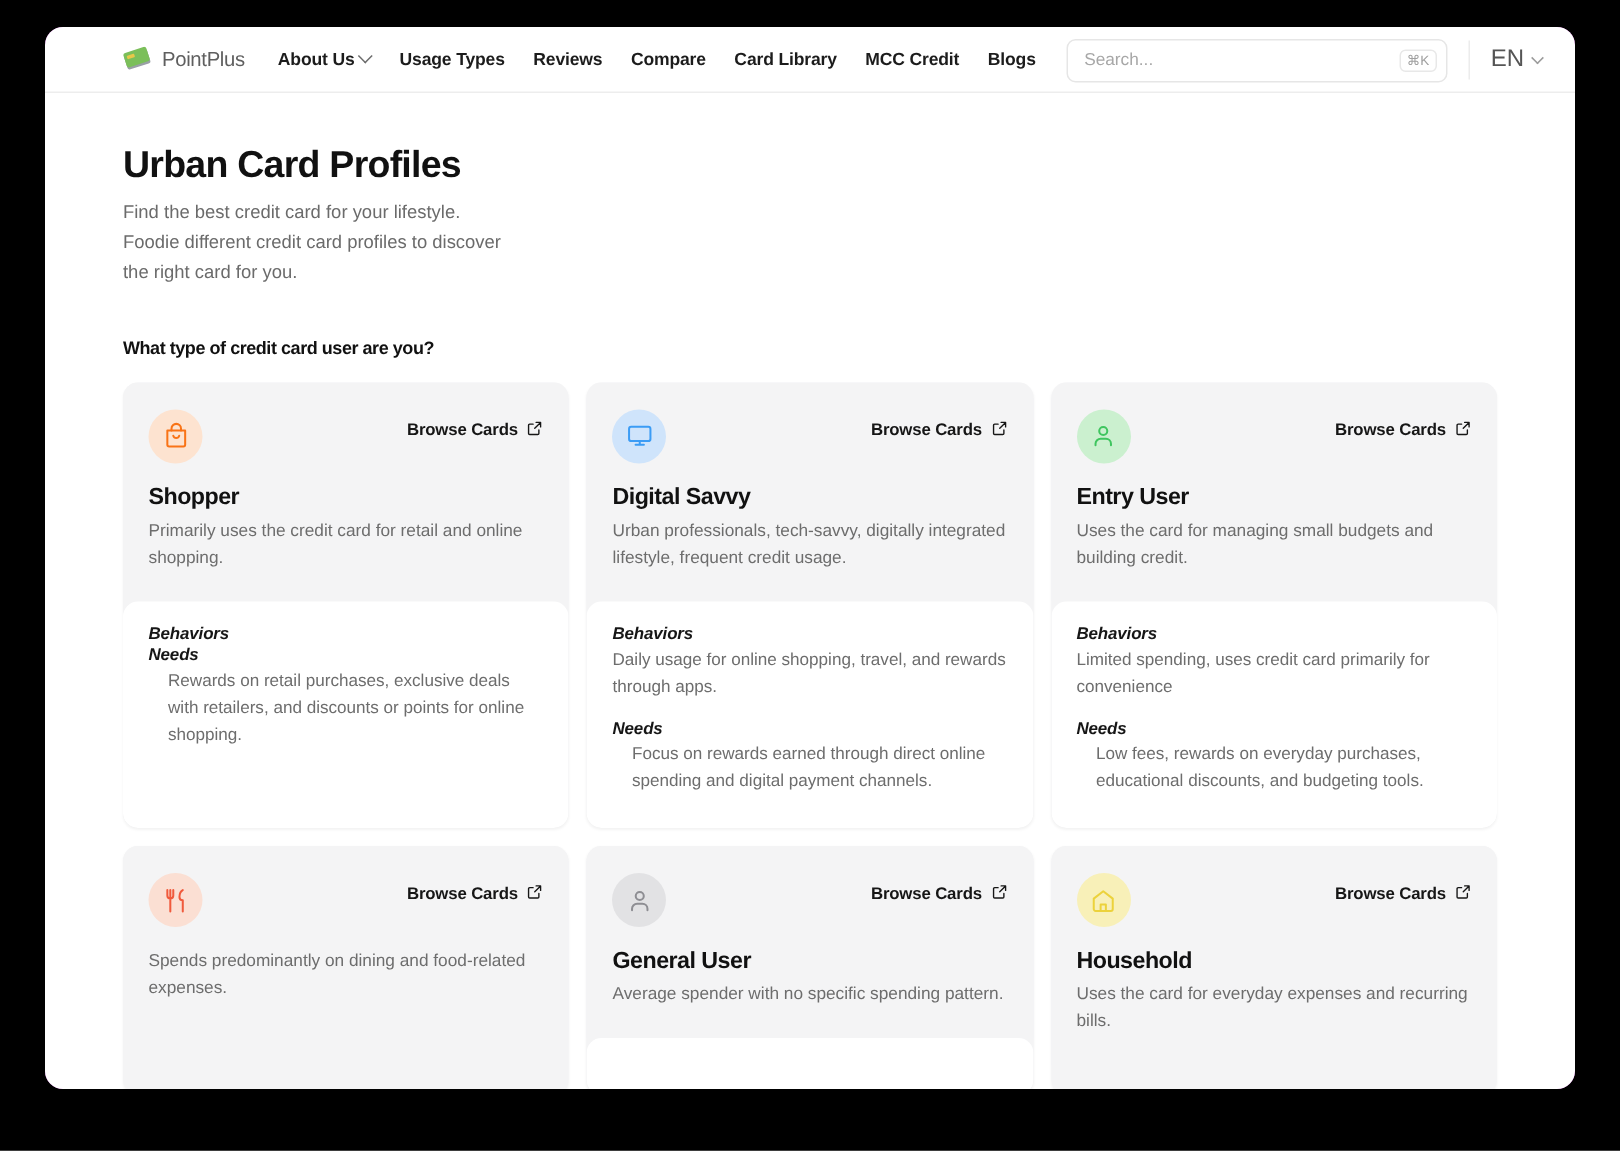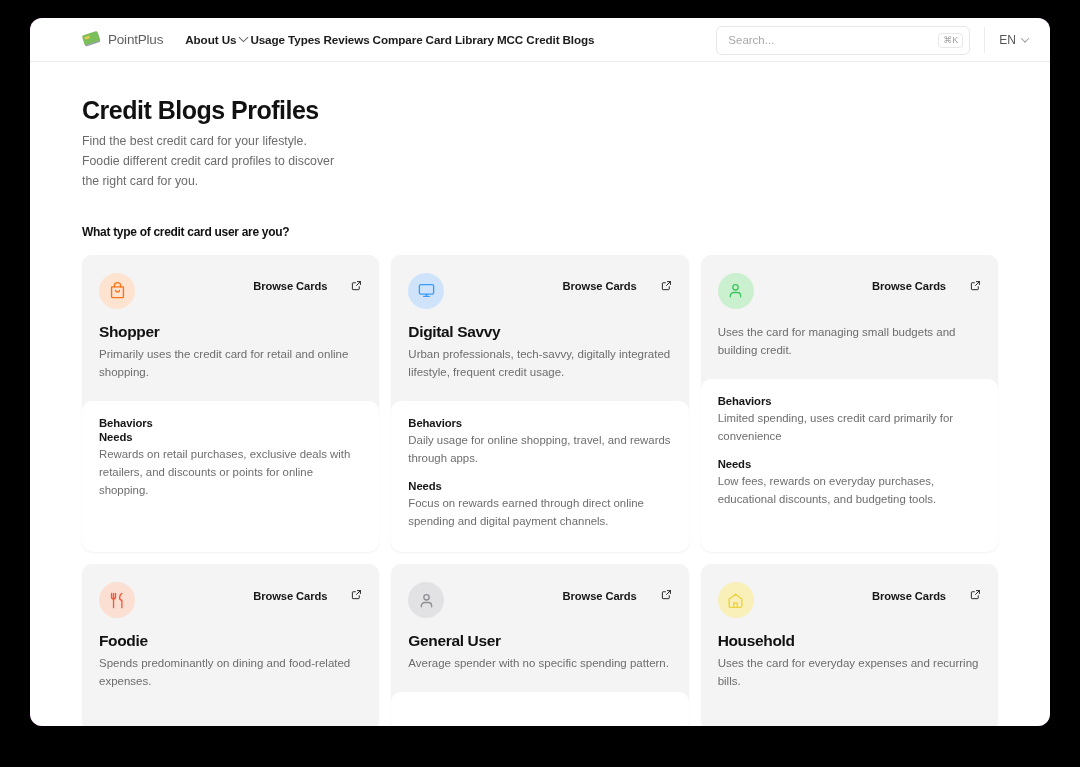--- a/index.html
+++ b/index.html
@@ -49,21 +49,21 @@
   }
   .brand-name {
     font-size: 13.5px;
     color: #5f5f5f;
     letter-spacing: -0.2px;
   }
 
   .navlinks {
     display: flex;
     align-items: center;
-    gap: 3px;
+    gap: 19px;
   }
   .navlink {
     font-size: 11.7px;
     font-weight: bold;
     color: #1c1c1c;
     letter-spacing: -0.1px;
     white-space: nowrap;
     display: flex;
     align-items: center;
     gap: 4px;
@@ -119,21 +119,21 @@
   .nav-divider {
     width: 1px;
     height: 26px;
     background: #ececec;
     margin: 0 14px;
   }
   #lang-select {
     display: flex;
     align-items: center;
     gap: 6px;
-    font-size: 12px;
+    font-size: 16px;
     color: #555;
     cursor: pointer;
   }
   .caret-sm {
     display: inline-block;
     width: 6px; height: 6px;
     border-right: 1.1px solid #9b9b9b;
     border-bottom: 1.1px solid #9b9b9b;
     transform: rotate(45deg) translate(-1px,-1px);
   }
@@ -196,21 +196,21 @@
     width: 36px; height: 36px;
     border-radius: 50%;
     display: flex;
     align-items: center;
     justify-content: center;
     flex: none;
   }
   .browse-link {
     display: flex;
     align-items: center;
-    gap: 24px;
+    gap: 6px;
     font-size: 11.2px;
     font-weight: bold;
     color: #161616;
     cursor: pointer;
     margin-top: 7px;
     letter-spacing: -0.1px;
     white-space: nowrap;
   }
   .card-title {
     font-size: 15.5px;
@@ -230,28 +230,29 @@
     margin: 0;
     padding: 16px 17px 22px 17px;
     flex: 1;
   }
   .section-label {
     font-size: 11.3px;
     font-weight: bold;
     color: #161616;
     margin-bottom: 2px;
     letter-spacing: -0.1px;
+    font-style: italic;
   }
   .section-text {
     font-size: 11.4px;
     color: #6d6d6d;
     line-height: 1.58;
     margin-bottom: 13px;
   }
-  .section-text:last-child { margin-bottom: 0; }
+  .section-text:last-child { margin-bottom: 0; margin-left: 13px; }
 </style>
 </head>
 <body>
 
 <div id="browser-window">
 
   <div id="topnav">
 
     <div class="brand">
       <span class="brand-logo">
@@ -287,21 +288,21 @@
       <div class="nav-divider"></div>
       <div id="lang-select">
         <span>EN</span>
         <i class="caret-sm"></i>
       </div>
     </div>
   </div>
 
   <div id="page">
 
-    <h1 id="page-title">Credit Blogs Profiles</h1>
+    <h1 id="page-title">Urban Card Profiles</h1>
     <p id="page-subtitle">Find the best credit card for your lifestyle. Foodie different credit card profiles to discover the right card for you.</p>
     <h2 id="section-heading">What type of credit card user are you?</h2>
 
     <div id="card-grid">
         <div class="profile-card">
           <div class="card-head">
             <div class="card-head-top">
               <span class="icon-circle" style="background:#fde3d0">
                 <svg width="19" height="19" viewBox="0 0 24 24">
                   <path d="M4.5 7.5h15v12a1.5 1.5 0 0 1-1.5 1.5H6a1.5 1.5 0 0 1-1.5-1.5z" fill="none" stroke="#f97316" stroke-width="1.7" stroke-linecap="round" stroke-linejoin="round"></path>
@@ -363,20 +364,21 @@
                 </svg>
               </span>
               <span class="browse-link">
                 <span>Browse Cards</span>
                 <span><svg width="11" height="11" viewBox="0 0 24 24">
                     <path d="M14 3.5h6.5V10M20.5 3.5 12 12" fill="none" stroke="#161616" stroke-width="2" stroke-linecap="round" stroke-linejoin="round"></path>
                     <path d="M18 14.5v5a1.6 1.6 0 0 1-1.6 1.6H4.6A1.6 1.6 0 0 1 3 19.5V7.6A1.6 1.6 0 0 1 4.6 6h5" fill="none" stroke="#161616" stroke-width="2" stroke-linecap="round" stroke-linejoin="round"></path>
                   </svg></span>
               </span>
             </div>
+            <div class="card-title">Entry User</div>
             <div class="card-desc">Uses the card for managing small budgets and building credit.</div>
           </div>
           <div class="card-body">
             <div class="section-label">Behaviors</div>
             <div class="section-text">Limited spending, uses credit card primarily for convenience</div>
             <div class="section-label">Needs</div>
             <div class="section-text">Low fees, rewards on everyday purchases, educational discounts, and budgeting tools.</div>
           </div>
         </div>
         <div class="profile-card">
@@ -389,21 +391,20 @@
                 </svg>
               </span>
               <span class="browse-link">
                 <span>Browse Cards</span>
                 <span><svg width="11" height="11" viewBox="0 0 24 24">
                     <path d="M14 3.5h6.5V10M20.5 3.5 12 12" fill="none" stroke="#161616" stroke-width="2" stroke-linecap="round" stroke-linejoin="round"></path>
                     <path d="M18 14.5v5a1.6 1.6 0 0 1-1.6 1.6H4.6A1.6 1.6 0 0 1 3 19.5V7.6A1.6 1.6 0 0 1 4.6 6h5" fill="none" stroke="#161616" stroke-width="2" stroke-linecap="round" stroke-linejoin="round"></path>
                   </svg></span>
               </span>
             </div>
-            <div class="card-title">Foodie</div>
             <div class="card-desc">Spends predominantly on dining and food-related expenses.</div>
           </div>
         </div>
         <div class="profile-card">
           <div class="card-head">
             <div class="card-head-top">
               <span class="icon-circle" style="background:#e2e2e4">
                 <svg width="19" height="19" viewBox="0 0 24 24">
                   <circle cx="12" cy="8" r="3.4" fill="none" stroke="#8e8e93" stroke-width="1.7" stroke-linecap="round" stroke-linejoin="round"></circle>
                   <path d="M5.5 20v-1.2A4.3 4.3 0 0 1 9.8 14.5h4.4a4.3 4.3 0 0 1 4.3 4.3V20" fill="none" stroke="#8e8e93" stroke-width="1.7" stroke-linecap="round" stroke-linejoin="round"></path>

